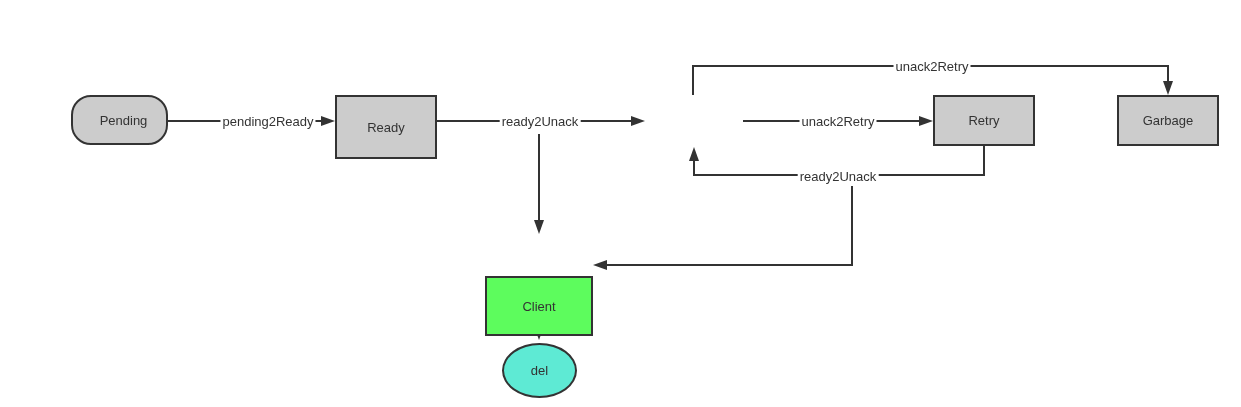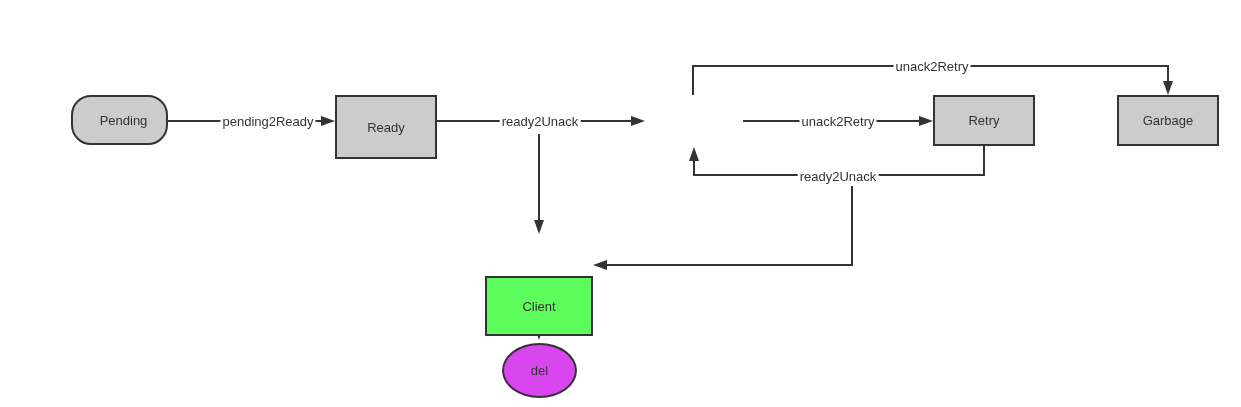--- a/index.html
+++ b/index.html
@@ -26,21 +26,21 @@
     background: #cccccc;
     border: 2px solid #333333;
     color: #333333;
     font-size: 13px;
     display: flex;
     align-items: center;
     justify-content: center;
     text-align: center;
   }
   .stadium { border-radius: 20px; }
-  .ellipse  { border-radius: 50%; background: #d946ef; }
+  .ellipse  { border-radius: 50%; background: #5eead4; }
   .green    { background: #5dfc5d; }
   .edge-label {
     position: absolute;
     transform: translate(-50%, -50%);
     background: #ffffff;
     color: #333333;
     font-size: 13px;
     line-height: 15px;
     padding: 1px 2px;
     white-space: nowrap;

